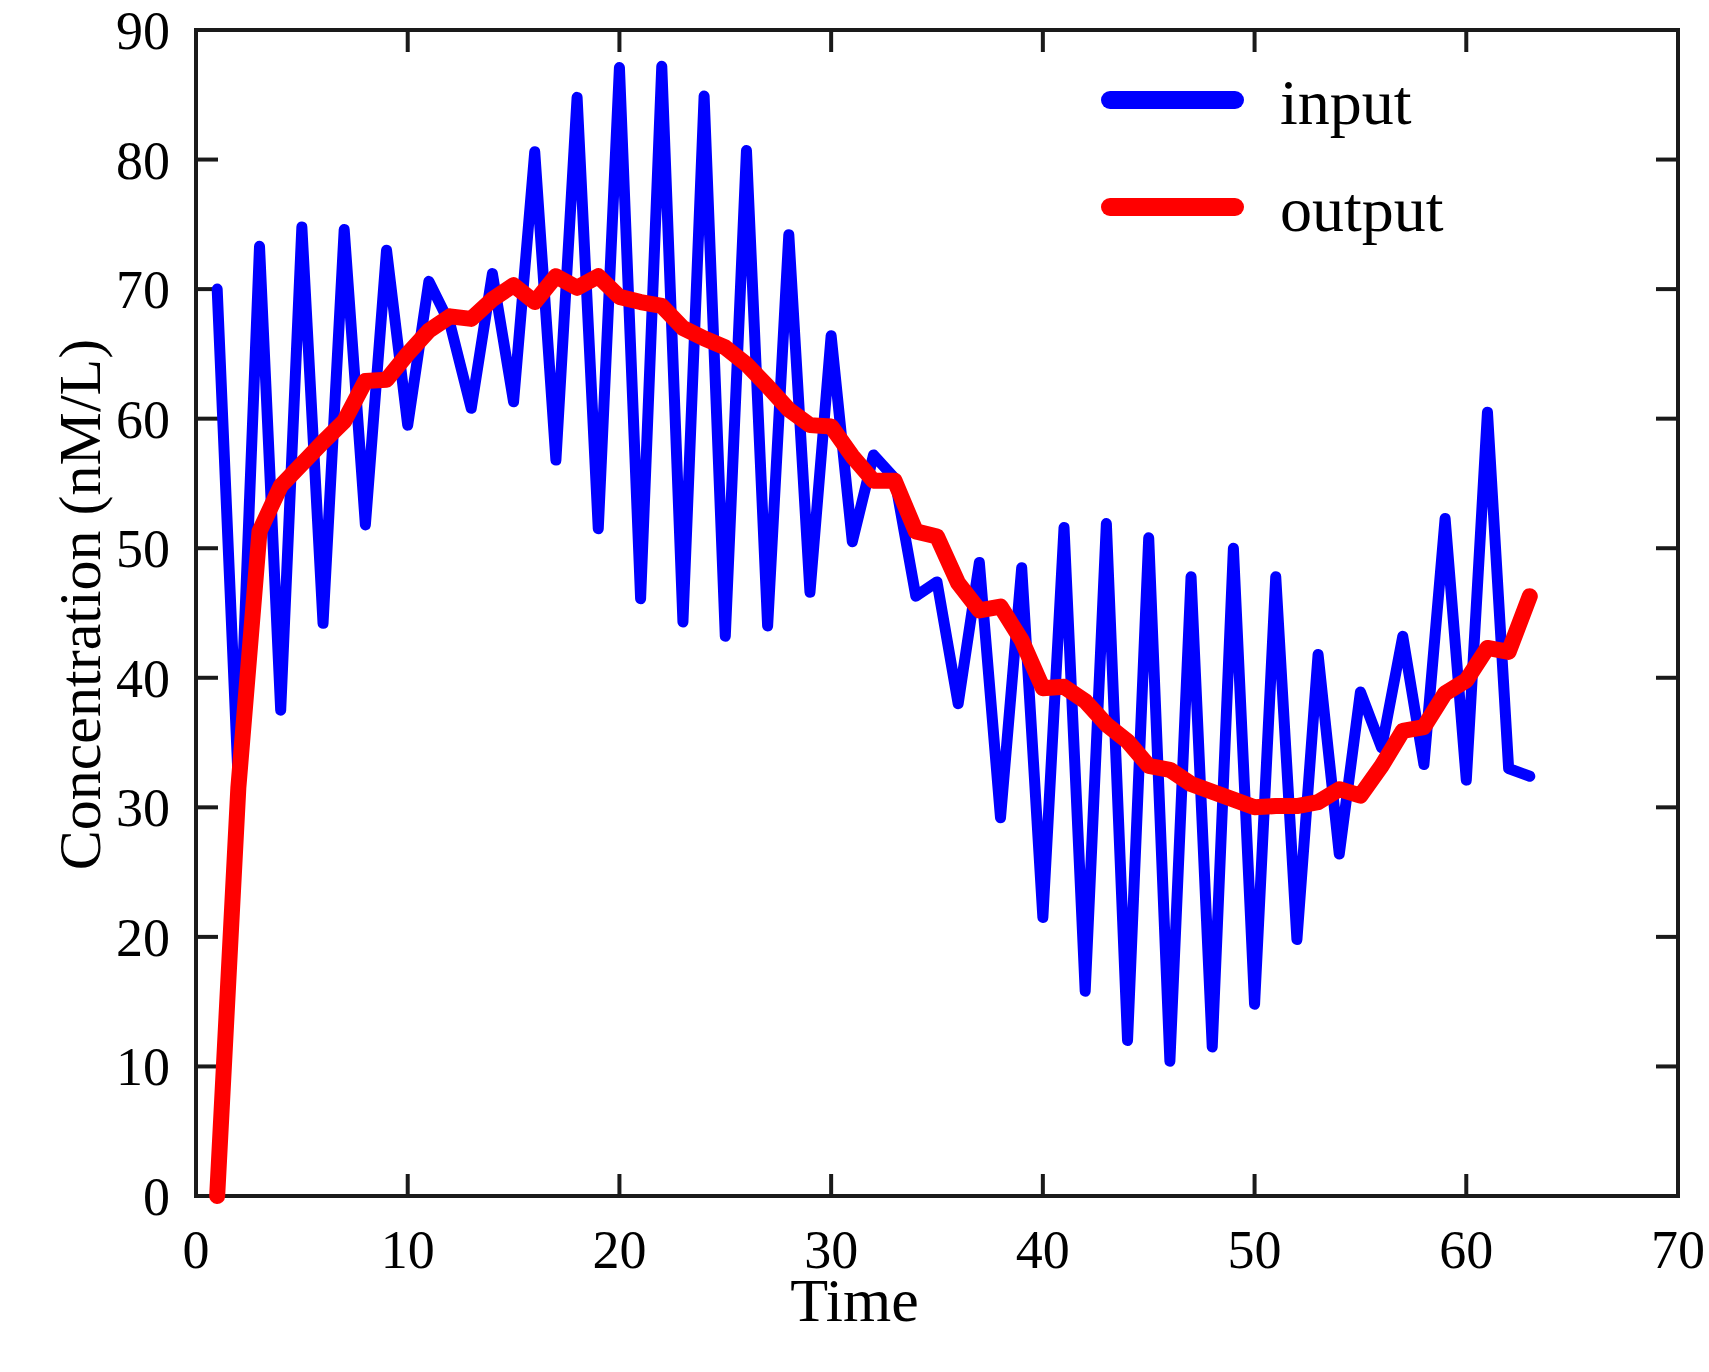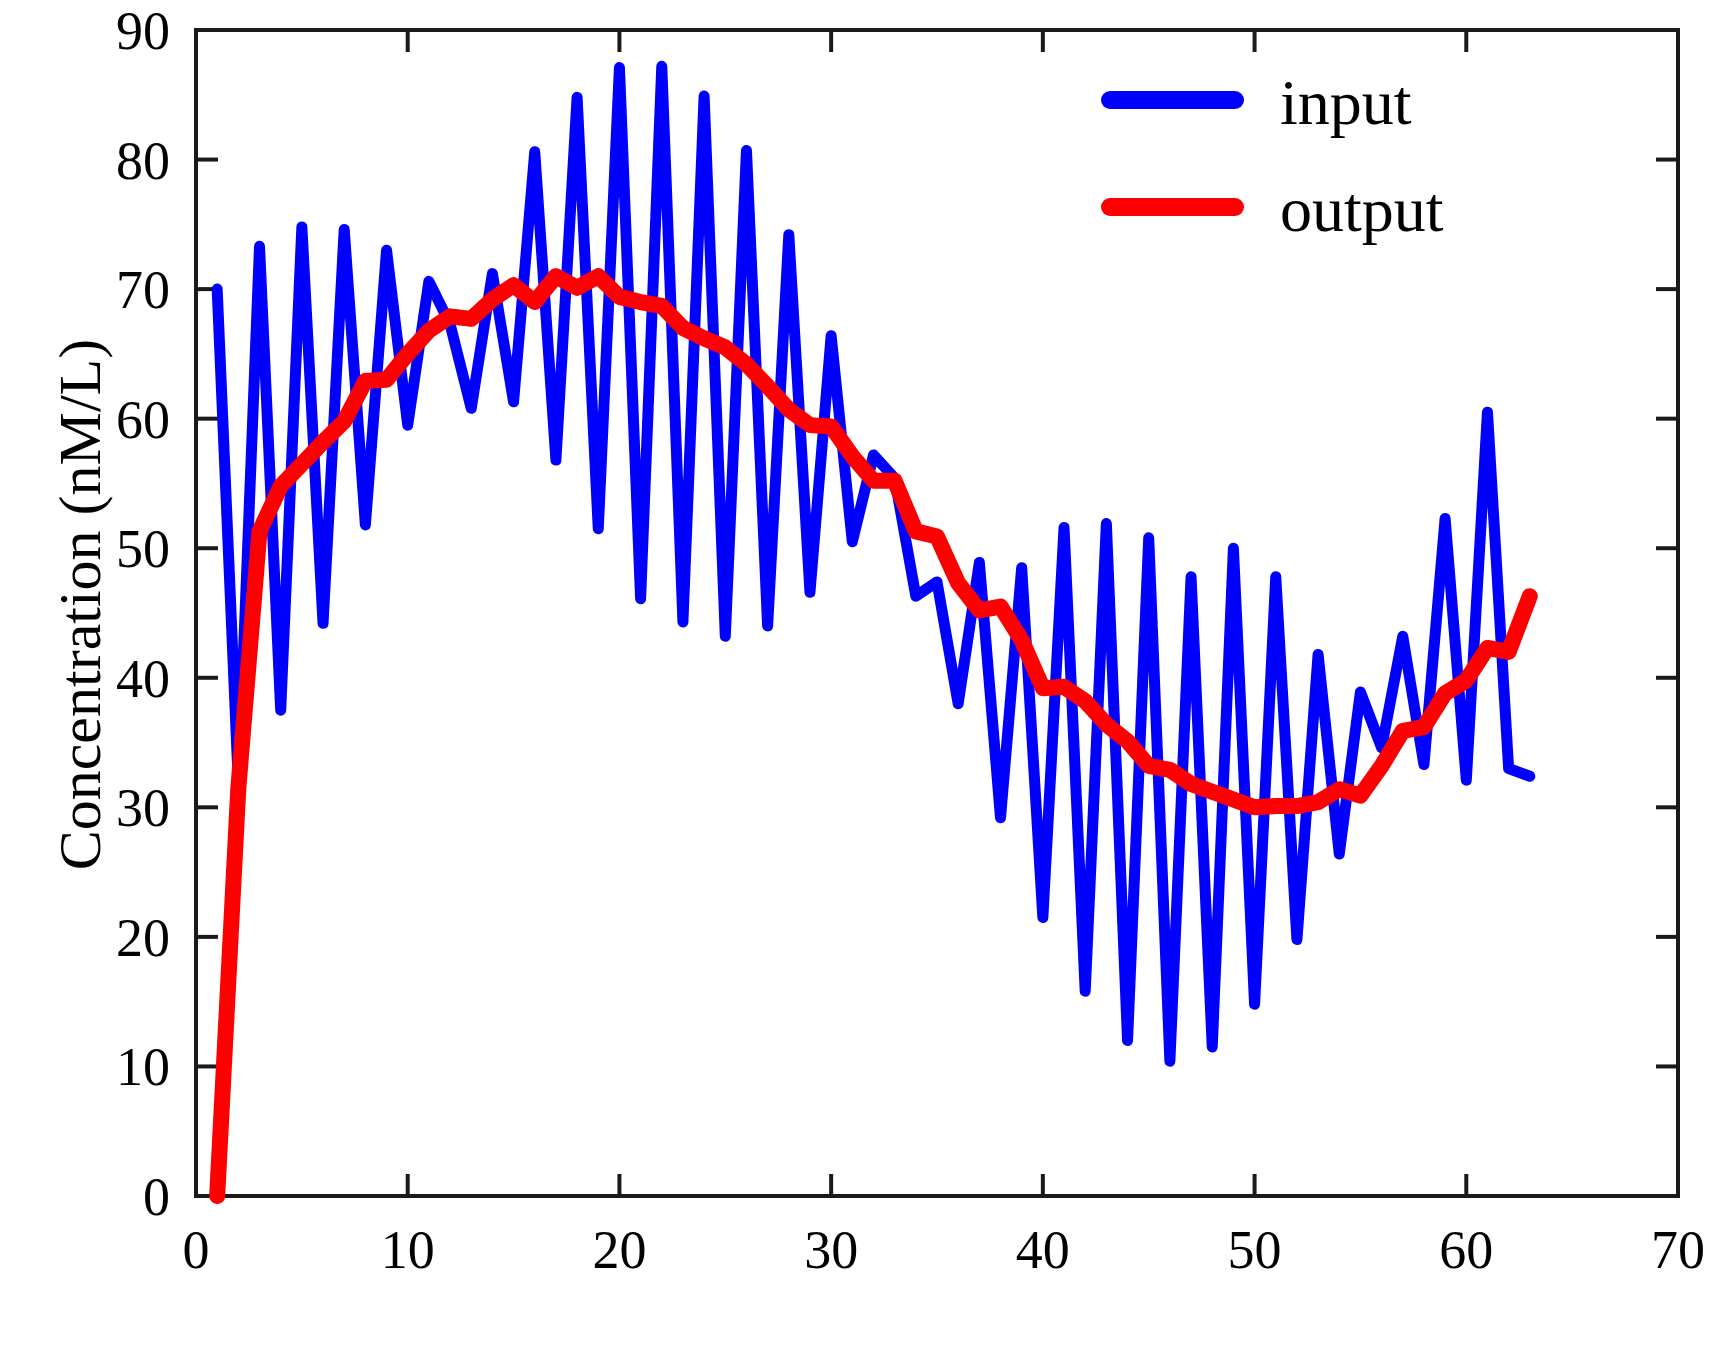--- a/index.html
+++ b/index.html
@@ -143,14 +143,15 @@
 
     <g id="legend-group">
         <line x1="1110" y1="100" x2="1235" y2="100" stroke="#0000FF" stroke-width="18" stroke-linecap="round"></line>
         <text x="1280" y="124" class="legend-text" text-anchor="start">input</text>
         <line x1="1110" y1="207" x2="1235" y2="207" stroke="#FF0000" stroke-width="18" stroke-linecap="round"></line>
         <text x="1280" y="231" class="legend-text" text-anchor="start">output</text>
       </g>
   </svg>
 
   <div class="axis-label" id="ylabel">Concentration (nM/L)</div>
+  <div class="axis-label" id="xlabel">Time</div>
 
 </div>
 
 </body></html>

